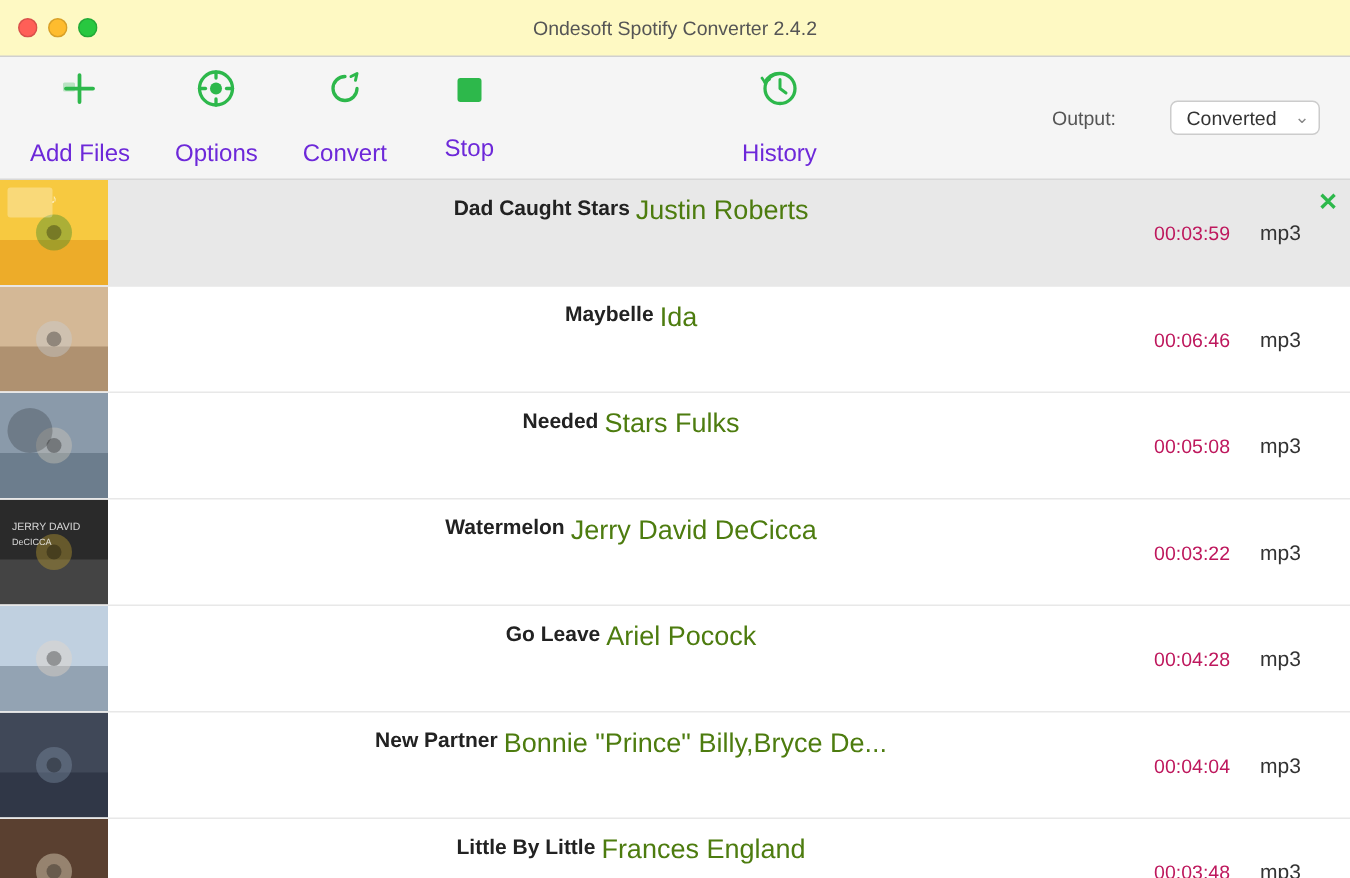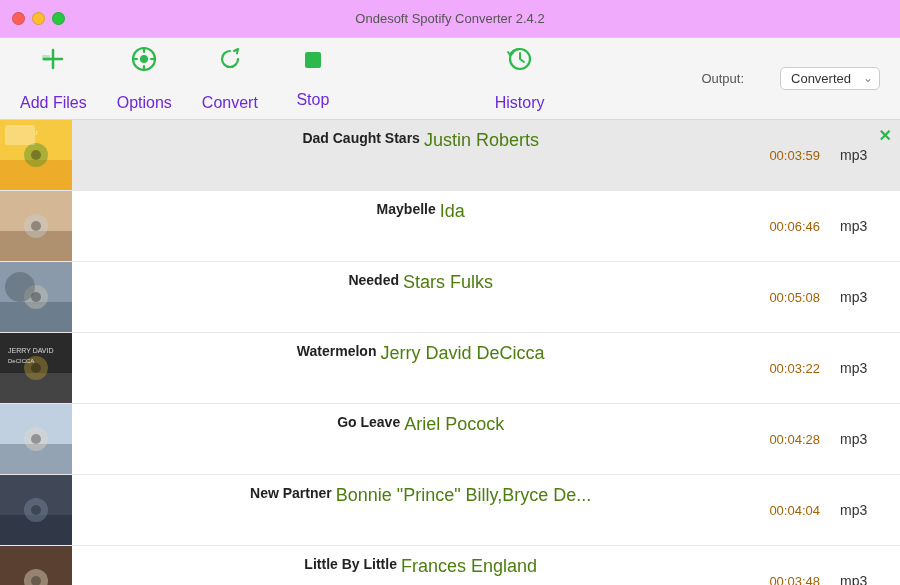--- a/index.html
+++ b/index.html
@@ -6,21 +6,21 @@
     body {
       width: 900px;
       height: 585px;
       font-family: -apple-system, BlinkMacSystemFont, "Helvetica Neue", Arial, sans-serif;
       background: #f0f0f0;
       overflow: hidden;
     }
 
     
     .title-bar {
-      background: #f0abfc;
+      background: #fef9c3;
       height: 38px;
       display: flex;
       align-items: center;
       justify-content: center;
       border-bottom: 1px solid #d0d0d0;
       position: relative;
     }
     .window-controls {
       position: absolute;
       left: 12px;
@@ -150,21 +150,21 @@
       font-size: 14px;
       font-weight: 600;
       color: #222;
     }
     .song-artist {
       font-size: 18px;
       color: #4d7c0f;
     }
     .song-duration {
       font-size: 13px;
-      color: #a16207;
+      color: #be185d;
       padding-right: 20px;
       display: flex;
       align-items: center;
       text-align: center;
     }
     .song-format {
       font-size: 14px;
       color: #333;
       padding-right: 30px;
       display: flex;

